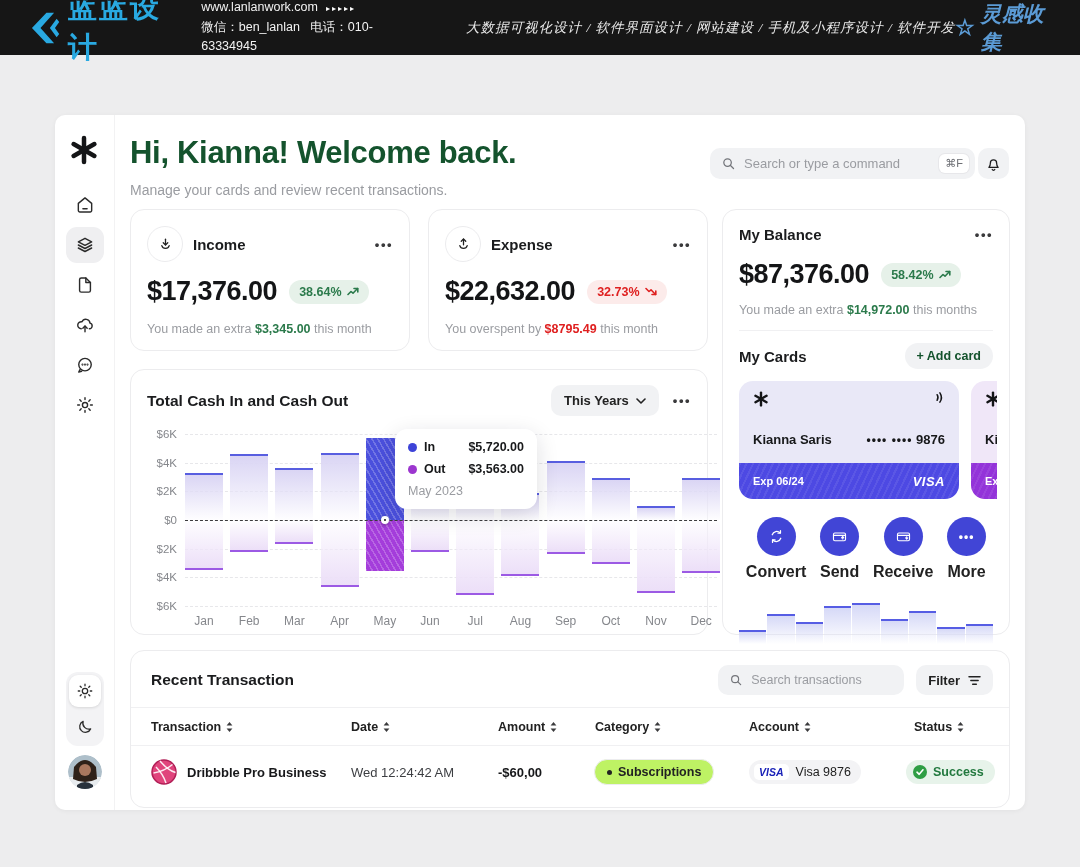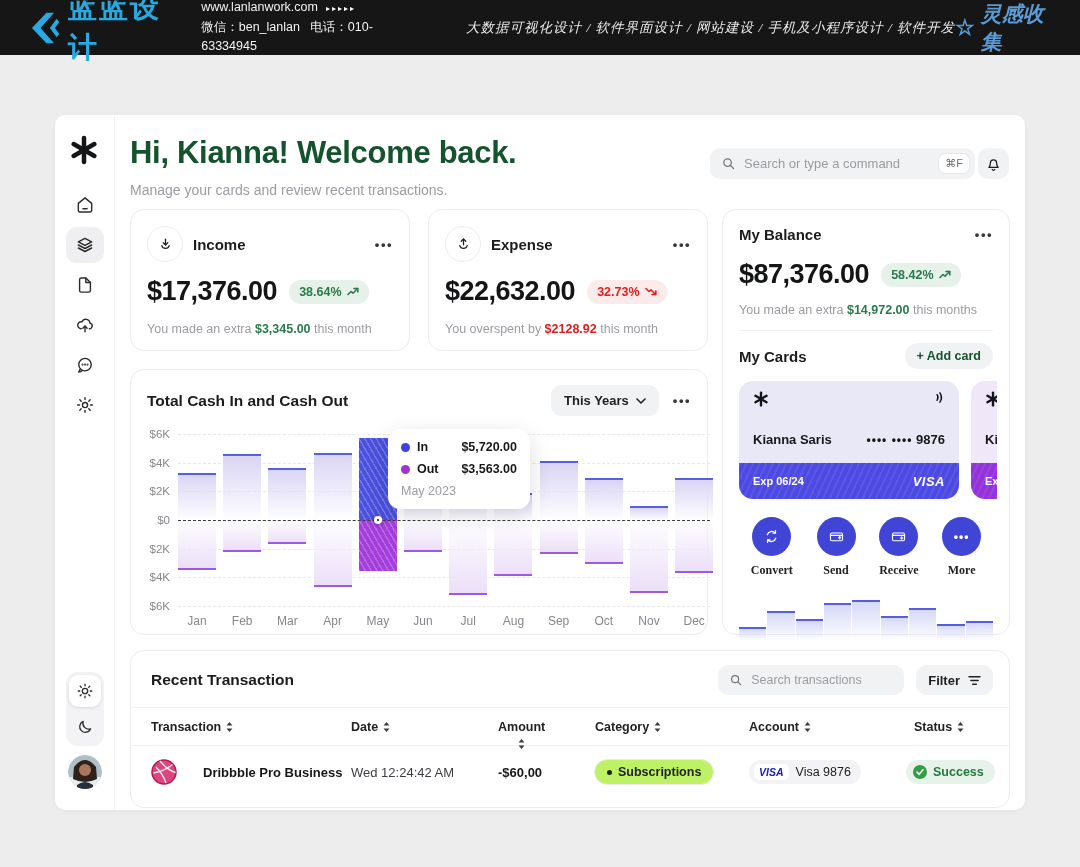--- a/index.html
+++ b/index.html
@@ -80,34 +80,34 @@
   .ccard .mask { font-size:12px; letter-spacing:1px; }
   .ccard .strip { height:36px; display:flex; align-items:center; justify-content:space-between; padding:0 14px; color:#fff;
     background-image:repeating-linear-gradient(115deg, rgba(255,255,255,.08) 0 2px, transparent 2px 6px); }
   .ccard.c1 .strip { background-color:#4d49e3; }
   .ccard.c2 .strip { background-color:#9333d9; }
   .ccard .exp { font-size:11px; font-weight:600; }
   .visa { font-style:italic; font-weight:900; font-size:13px; letter-spacing:.5px; }
   .actions { margin-top:18px; display:flex; justify-content:space-around; }
   .action { display:flex; flex-direction:column; align-items:center; gap:7px; }
   .action-circle { width:39px; height:39px; border-radius:50%; background:#4145d6; color:#fff; display:flex; align-items:center; justify-content:center; }
-  .action-label { font-size:12px; font-weight:600; color:#222;font-family:Liberation Serif, serif; }
+  .action-label { font-size:16px; font-weight:600; color:#222; }
   .mini-chart { margin-top:17px; height:46px; display:flex; align-items:flex-end; gap:1px; }
   .mini-bar { flex:1; border-top:2px solid #565de4; background:linear-gradient(to bottom, #d6d9f7, rgba(255,255,255,0)); }
   .mini-labels { margin-top:8px; display:flex; }
   .mini-labels span { flex:1; text-align:center; font-size:11.5px; color:#85878c; }
 
   
   .chart-card { left:0; top:234px; width:578px; height:266px; padding:0; }
   .chart-head { display:flex; align-items:center; padding:15px 16px 0; }
   .chart-title { font-size:15.5px; font-weight:700; color:#1b1c1e; }
   .range-pill { margin-left:auto; background:#f1f2f4; border-radius:10px; padding:8px 13px; font-size:13px; font-weight:600; color:#222;
     display:flex; align-items:center; gap:7px; }
   .chart-dots { margin-left:14px; font-size:13px; font-weight:700; color:#3a3a3c; letter-spacing:1.5px; }
-  .plot-wrap { position:absolute; left:9px; top:0; width:578px; height:266px; }
+  .plot-wrap { position:absolute; left:16px; top:0; width:578px; height:266px; }
   .ylabels { position:absolute; left:4px; top:64px; width:26px; height:172px; }
   .ylabels span { position:absolute; right:0; transform:translateY(-50%); font-size:11.5px; color:#85878c; }
   .plot { position:absolute; left:38px; top:64px; width:532px; height:172px; }
   .gridline { position:absolute; left:0; width:100%; border-top:1px dashed #e7e7ea; }
   .gridline.zero { border-top:1.5px dashed #3c3c3e; z-index:5; }
   .bar { position:absolute; width:38px; }
   .bar.in { border-top:2px solid #585ee0; background:linear-gradient(to bottom, #dad5f4, rgba(253,252,255,.4)); z-index:2; }
   .bar.out { border-bottom:2px solid #9c5ae4; background:linear-gradient(to bottom, rgba(253,252,255,.4), #ecdff8); z-index:2; }
   .bar.in.hl { border-top:none; background:#4b50dd repeating-linear-gradient(60deg, rgba(255,255,255,.22) 0 1.5px, transparent 1.5px 5px); z-index:3; }
   .bar.out.hl { border-bottom:none; background:#a43ddb repeating-linear-gradient(60deg, rgba(255,255,255,.22) 0 1.5px, transparent 1.5px 5px); z-index:3; }
@@ -129,21 +129,21 @@
   .trans-title { font-size:15.5px; font-weight:700; color:#1b1c1e; }
   .tsearch { margin-left:auto; width:186px; height:30px; background:#f1f2f4; border-radius:10px;
     display:flex; align-items:center; gap:8px; padding:0 11px; }
   .tsearch .ph { font-size:12.5px; color:#9a9ca1; }
   .filter-btn { margin-left:12px; background:#f1f2f4; border-radius:10px; height:30px; padding:0 12px;
     display:flex; align-items:center; gap:8px; font-size:13px; font-weight:600; color:#222; }
   .thead { position:relative; height:38px; border-bottom:1px solid #f0f0f2; }
   .th { position:absolute; top:12px; display:flex; align-items:center; gap:5px; font-size:12.5px; font-weight:700; color:#222; }
   .trow { position:relative; height:52px; }
   .td { position:absolute; top:50%; transform:translateY(-50%); font-size:13px; color:#3c3e42; }
-  .t-name { display:flex; align-items:center; gap:26px; font-weight:700; color:#17181a; }
+  .t-name { display:flex; align-items:center; gap:10px; font-weight:700; color:#17181a; }
   .pill-cat { border:1px solid #ececee; border-radius:999px; padding:5px 12px; font-size:12.5px; font-weight:600; color:#222;
     display:inline-flex; align-items:center; gap:6px; background:#bef264; }
   .pill-cat .b { width:5px; height:5px; background:#222; border-radius:50%; }
   .pill-acct { background:#f3f3f5; border-radius:999px; padding:4px 10px 4px 5px; display:inline-flex; align-items:center; gap:7px; }
   .visa-chip { background:#fff; border-radius:5px; padding:2px 5px; font-style:italic; font-weight:900; font-size:10.5px; color:#1a22b8; }
   .pill-acct .t { font-size:12.5px; font-weight:400; color:#222; }
   .pill-status { background:#e7f3ea; border-radius:999px; padding:5px 11px 5px 7px; display:inline-flex; align-items:center; gap:6px;
     font-size:12.5px; font-weight:700; color:#23793f; }
   svg { display:block; }
 </style>
@@ -305,21 +305,21 @@
       <div class="stat-value-row">
         <span class="stat-value">$22,632.00</span>
         <span class="badge down">
             <span>32.73%</span>
           <svg width="12" height="9" viewBox="0 0 12 9" fill="none" stroke="#df2020" stroke-width="1.6" stroke-linecap="round" stroke-linejoin="round">
             <path d="M1 1.5 L4 4.5 6 2.8 10.5 7.5"></path>
               <path d="M7 7.5 H10.8 V4"></path>
           </svg>
         </span>
       </div>
-      <div class="stat-note"><span>You overspent by </span><span class="amt-red">$2128.92</span><span> this month</span></div>
+      <div class="stat-note"><span>You overspent by </span><span class="amt-red">$8795.49</span><span> this month</span></div>
     </div>
 
     <div class="card balance-card">
       <div class="bal-head">
         <span class="bal-title">My Balance</span>
         <span class="dots">•••</span>
       </div>
       <div class="stat-value-row" style="margin-top:16px;text-align:right;">
         <span class="stat-value">$87,376.00</span>
         <span class="badge up">
@@ -555,21 +555,21 @@
               <path d="M3.5 10 L0.6 6.6 H6.4 Z" fill="#3a3a3c"></path>
             </svg>
           </div>
           <div class="th" style="left: 220px;">
             <span>Date</span>
             <svg width="7" height="10" viewBox="0 0 7 10">
               <path d="M3.5 0 L6.4 3.4 H0.6 Z" fill="#3a3a3c"></path>
               <path d="M3.5 10 L0.6 6.6 H6.4 Z" fill="#3a3a3c"></path>
             </svg>
           </div>
-          <div class="th" style="left: 367px; flex-direction: column;">
+          <div class="th" style="left: 367px;">
             <span>Amount</span>
             <svg width="7" height="10" viewBox="0 0 7 10">
               <path d="M3.5 0 L6.4 3.4 H0.6 Z" fill="#3a3a3c"></path>
               <path d="M3.5 10 L0.6 6.6 H6.4 Z" fill="#3a3a3c"></path>
             </svg>
           </div>
           <div class="th" style="left: 464px;">
             <span>Category</span>
             <svg width="7" height="10" viewBox="0 0 7 10">
               <path d="M3.5 0 L6.4 3.4 H0.6 Z" fill="#3a3a3c"></path>

